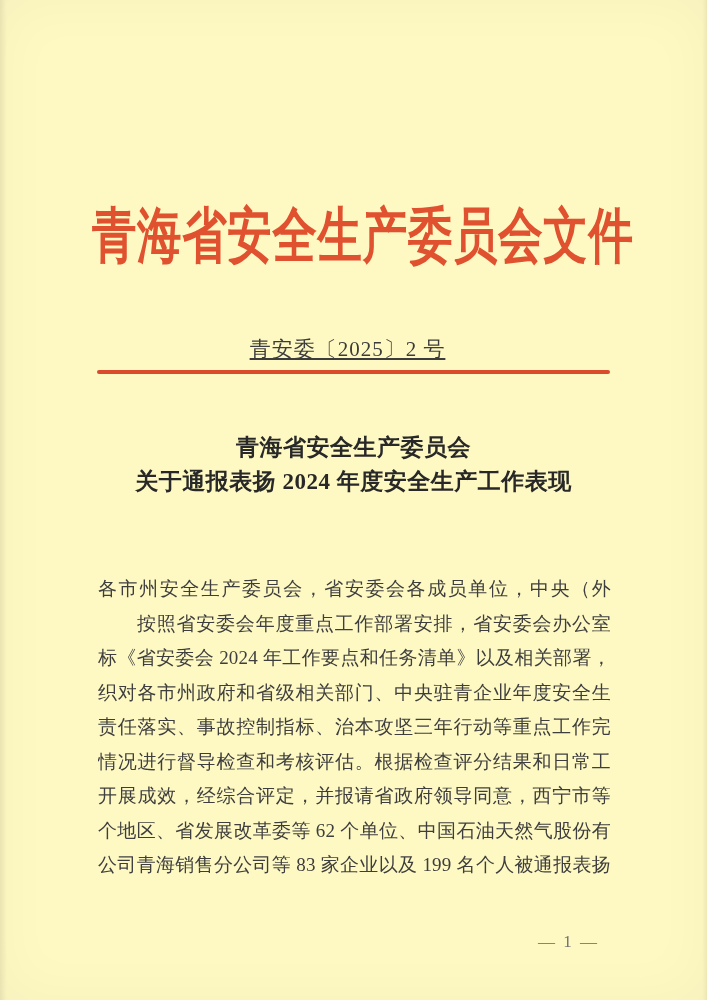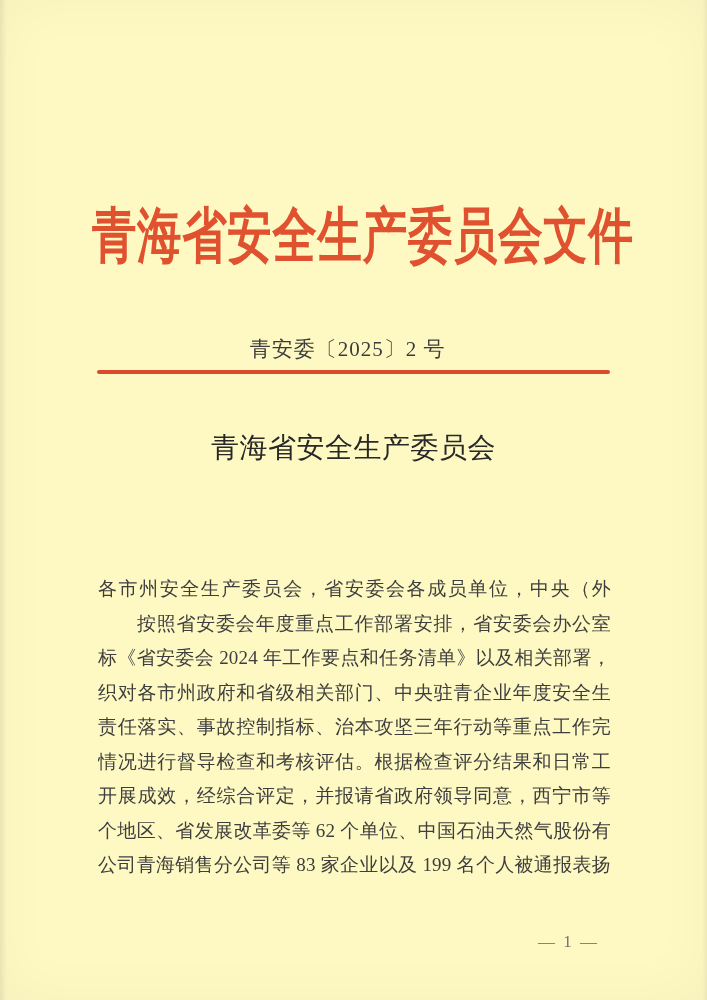--- a/index.html
+++ b/index.html
@@ -56,40 +56,41 @@
     position: absolute;
     left: 0;
     right: 12px;
     top: 336px;
     height: 26px;
     line-height: 26px;
     text-align: center;
     font-size: 21px;
     color: #3c3c3c;
     letter-spacing: 1px;
+    text-decoration: underline;
   }
 
   .red-divider {
     position: absolute;
     left: 97px;
     top: 370px;
     width: 513px;
     height: 4px;
     background: #da4a2c;
     border-radius: 2px;
   }
 
   .title-block {
     position: absolute;
     left: 0;
     right: 0;
     top: 431px;
     text-align: center;
-    font-size: 28px;
-    font-weight: 400;
+    font-size: 23px;
+    font-weight: 700;
     color: #282828;
     line-height: 34px;
     letter-spacing: 0.5px;
   }
 
   .body-block {
     position: absolute;
     left: 98px;
     top: 572px;
     width: 513px;
@@ -131,20 +132,21 @@
 <div class="page">
 
   <div class="header-title">青海省安全生产委员会文件</div>
 
   <div class="doc-number">青安委〔2025〕2 号</div>
 
   <div class="red-divider"></div>
 
   <div class="title-block">
     <div>青海省安全生产委员会</div>
+    <div>关于通报表扬 2024 年度安全生产工作表现</div>
   </div>
 
   <div class="body-block">
     <div class="body-line just">各市州安全生产委员会，省安委会各成员单位，中央（外省）</div>
     <div class="body-line just indent">按照省安委会年度重点工作部署安排，省安委会办公室对</div>
     <div class="body-line just">标《省安委会 2024 年工作要点和任务清单》以及相关部署，组</div>
     <div class="body-line just">织对各市州政府和省级相关部门、中央驻青企业年度安全生产</div>
     <div class="body-line just">责任落实、事故控制指标、治本攻坚三年行动等重点工作完成</div>
     <div class="body-line just">情况进行督导检查和考核评估。根据检查评分结果和日常工作</div>
     <div class="body-line just">开展成效，经综合评定，并报请省政府领导同意，西宁市等 3</div>

